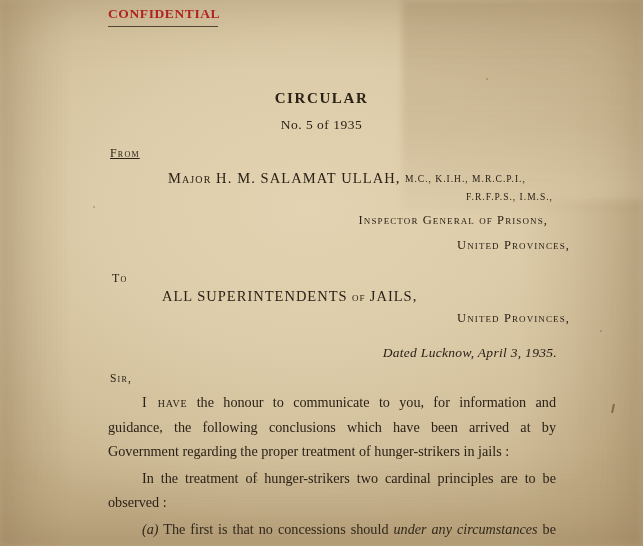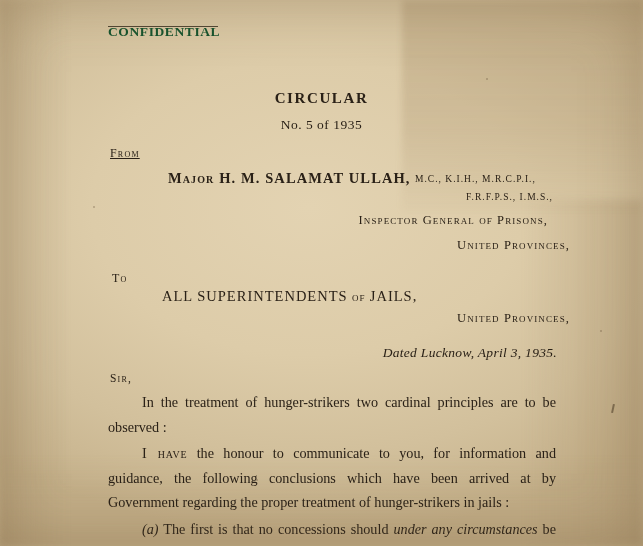--- a/index.html
+++ b/index.html
@@ -52,27 +52,27 @@
     border-radius: 50%;
     background: rgba(90,70,45,0.35);
   }
   .content {
     position: absolute;
     inset: 0;
   }
   .confidential {
     position: absolute;
     left: 108px;
-    top: 24px;
+    top: 6px;
     font-size: 13.5px;
     letter-spacing: 0.6px;
     font-variant: small-caps;
     text-transform: uppercase;
     font-weight: 600;
-    color: #14532d;
+    color: #b91c1c;
   }
   .confidential-rule {
     position: absolute;
     left: 108px;
     top: 26px;
     width: 110px;
     height: 1px;
     background: #3a2f21;
     opacity: 0.85;
   }
@@ -104,21 +104,21 @@
   }
   .name-line {
     position: absolute;
     left: 168px;
     top: 170px;
     font-size: 14.5px;
     letter-spacing: 0.8px;
   }
   .name-line .nm {
     font-variant: small-caps;
-    font-weight: 700;
+    font-weight: 400;
     letter-spacing: 1.1px;
   }
   .name-line .pd {
     font-size: 9.5px;
     font-variant: small-caps;
     letter-spacing: 1px;
     vertical-align: 1px;
     margin-top: 41px;
   }
   .quals2 {
@@ -282,22 +282,22 @@
       <span class="sc">JAILS,</span>
     </div>
 
     <div class="up2">United Provinces,</div>
 
     <div class="dated">Dated Lucknow, April 3, 1935.</div>
 
     <div class="sir">Sir,</div>
 
     <div class="body">
+      <p class="indent"><span class="smallcaps-lead">I have</span><span> the honour to communicate to you, for information and guidance, the following conclusions which have been arrived at by Government regarding the proper treatment of hunger-strikers in jails :</span></p>
       <p class="indent">In the treatment of hunger-strikers two cardinal principles are to be observed :</p>
-      <p class="indent"><span class="smallcaps-lead">I have</span><span> the honour to communicate to you, for information and guidance, the following conclusions which have been arrived at by Government regarding the proper treatment of hunger-strikers in jails :</span></p>
       <p class="indent"><i>(a)</i><span> The first is that no concessions should </span><i>under any circumstances</i><span> be granted to a prisoner on hunger-strike as long as his</span></p>
     </div>
 
     <div class="edge-mark"></div>
   </div>
 
   <div class="vignette"></div>
 </div>
 
 </body></html>

